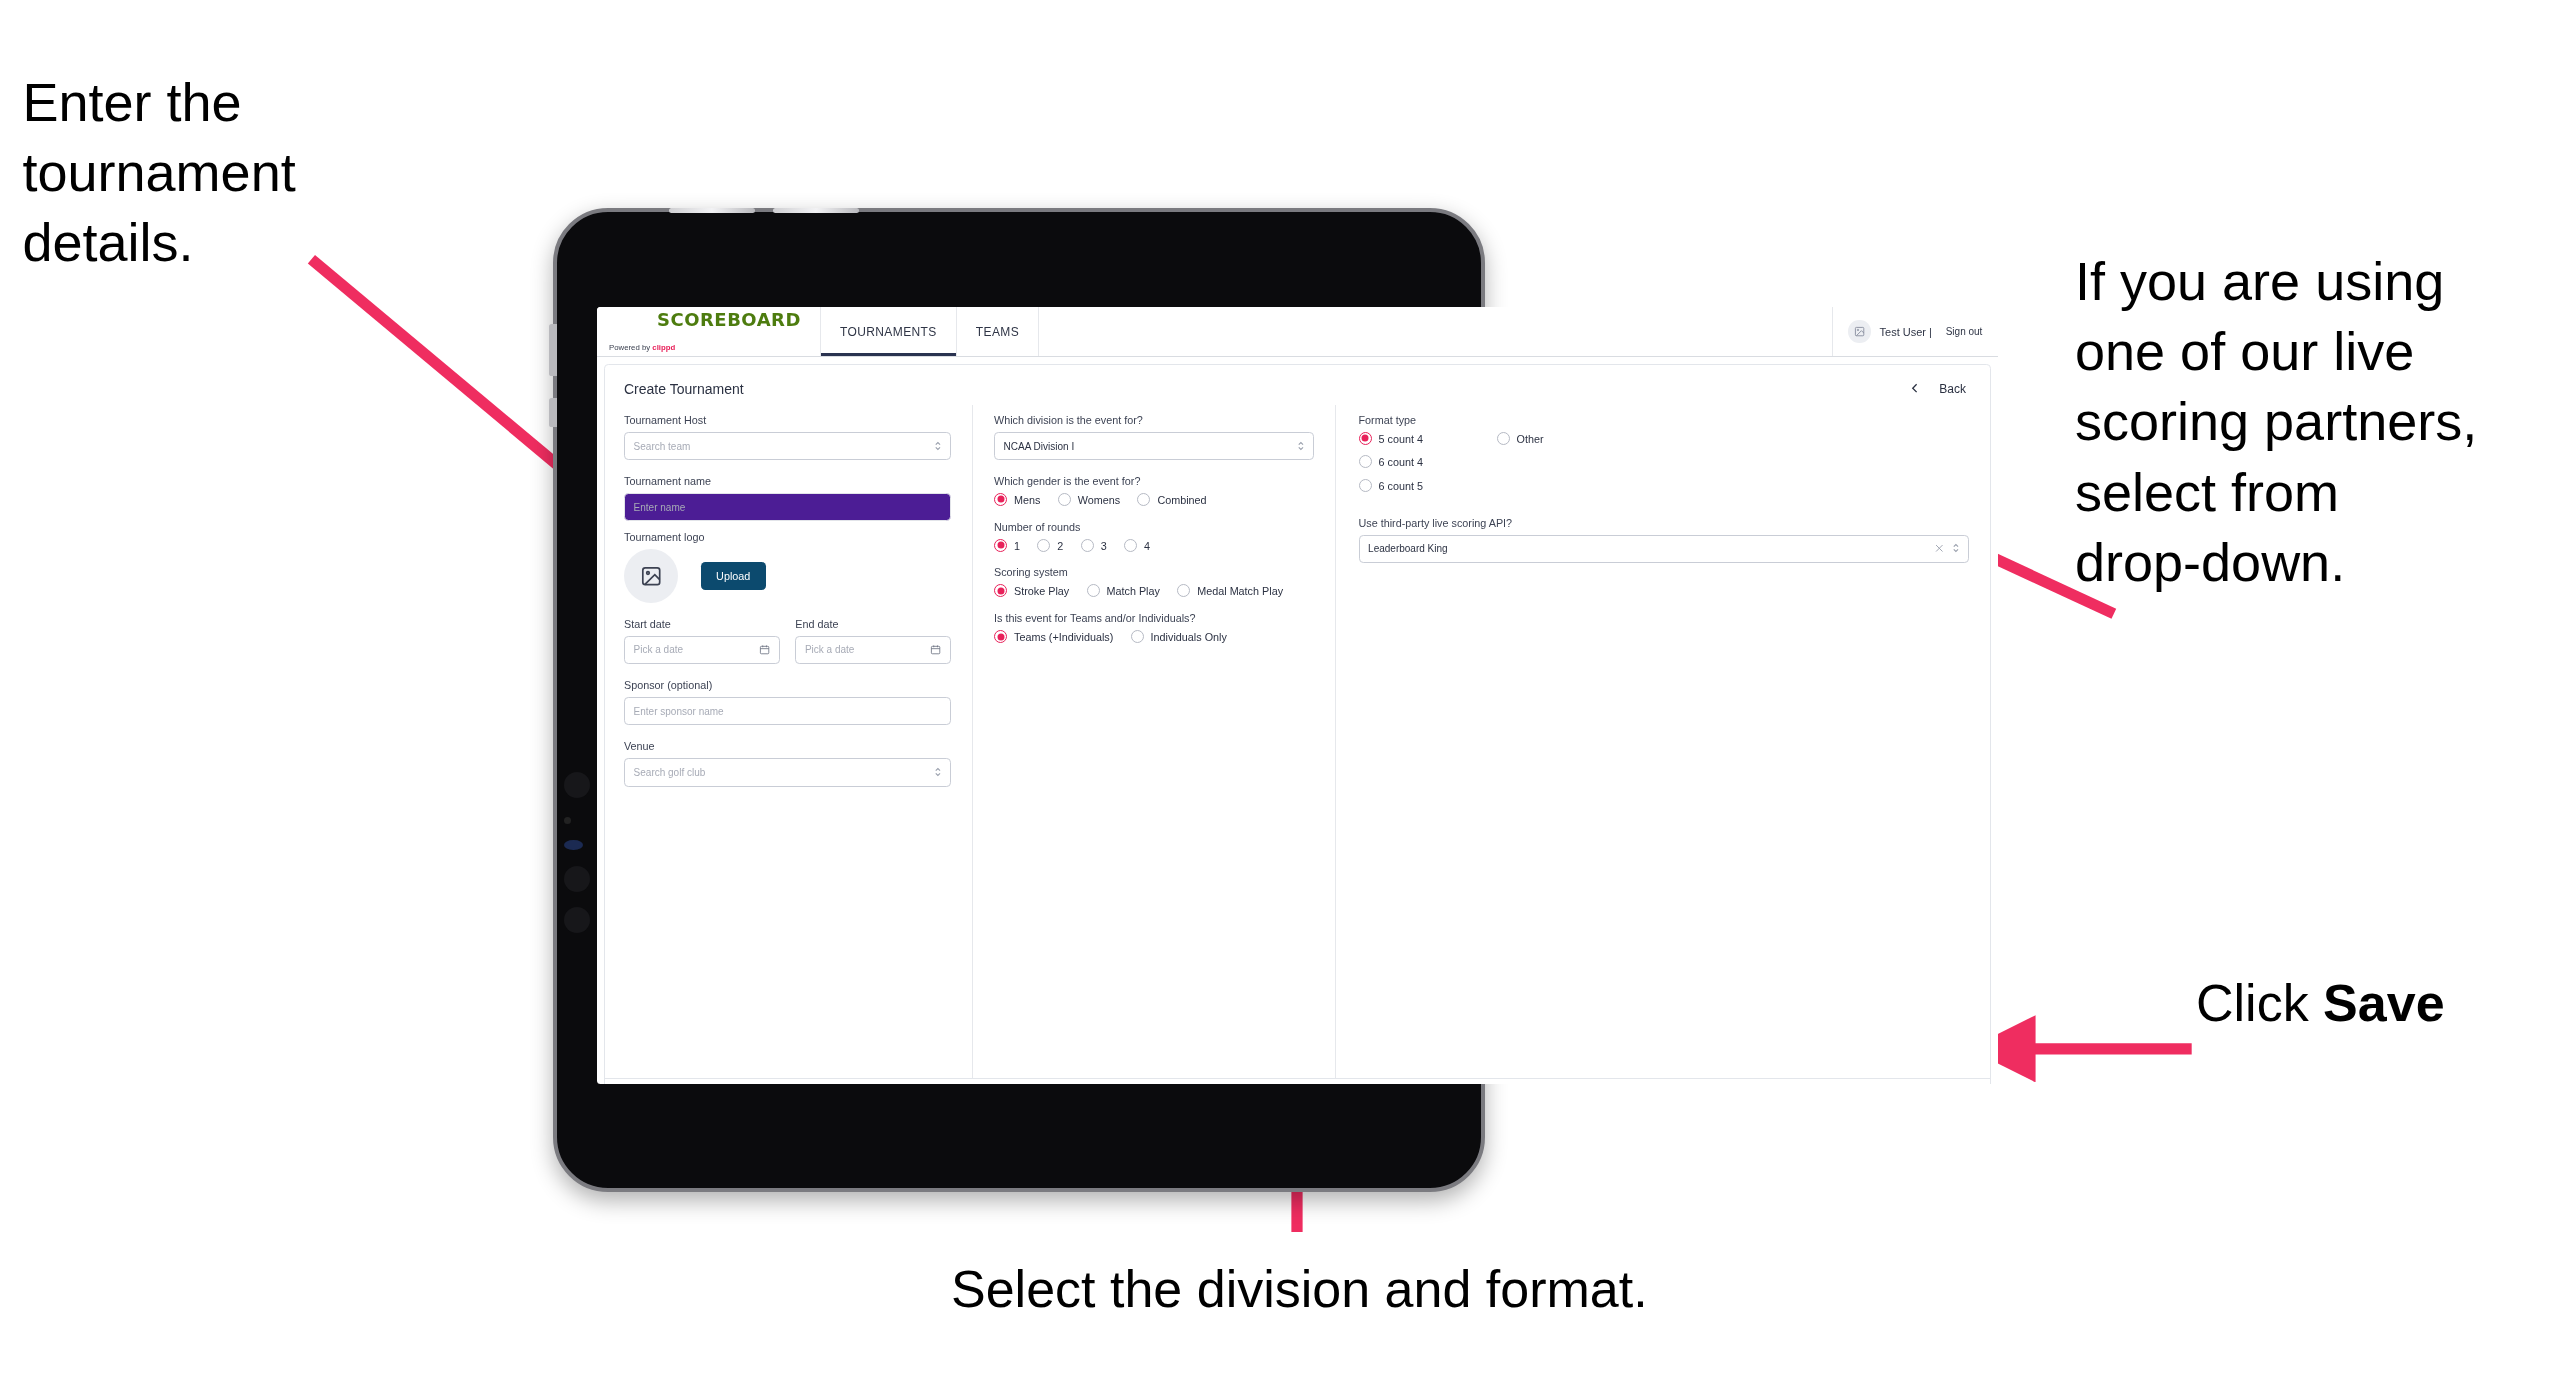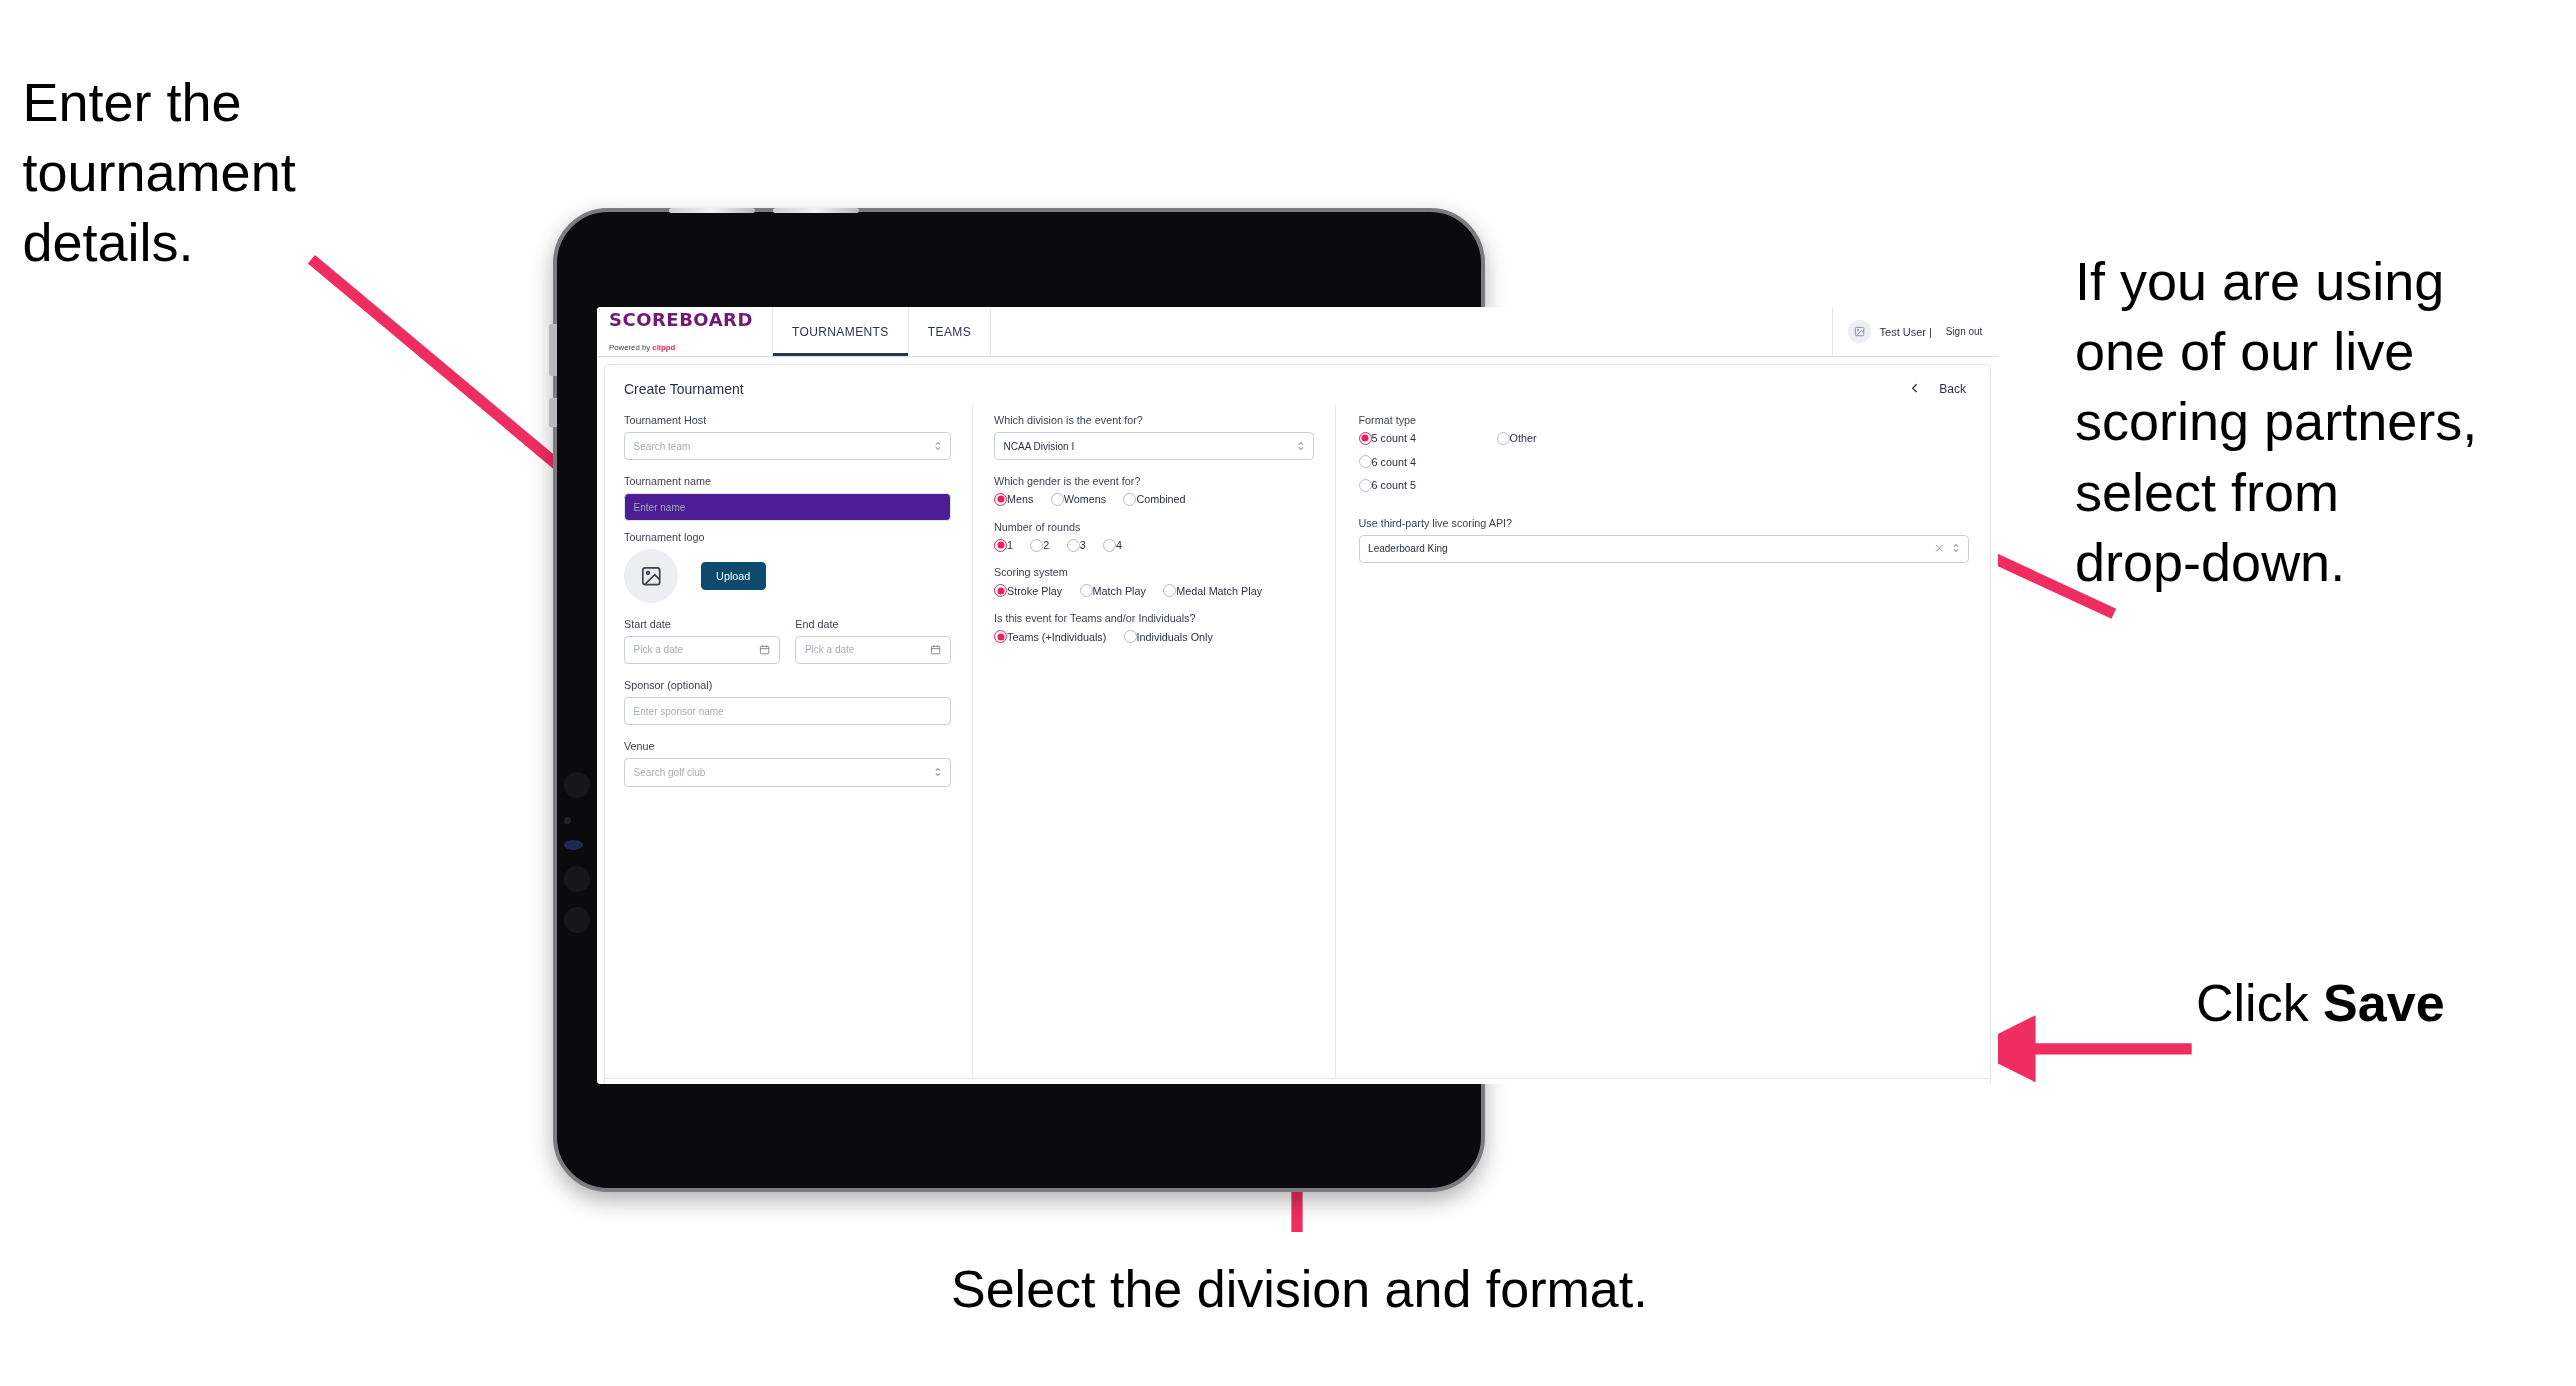--- a/index.html
+++ b/index.html
@@ -81,21 +81,21 @@
     display: flex; align-items: stretch;
   }
   .brand {
     display: flex; flex-direction: column; justify-content: center;
     padding: 0 19px 0 12px;
     border-right: 0.9px solid #e6e8ec;
   }
   .brand-main {
     font-family: "DejaVu Sans", sans-serif;
     font-weight: 700; font-size: 18px; letter-spacing: 0.5px;
-    color: #701a75; line-height: 1;
+    color: #4d7c0f; line-height: 1; margin-left: 48px;
   }
   .brand-sub {
     font-size: 7.8px; color: #3b4150; margin-top: 15px; line-height: 1;
   }
   .brand-sub .clippd { color: #e8215a; font-weight: 700; }
 
   .nav { display: flex; align-items: stretch; }
   .nav-tab {
     display: flex; align-items: center; 
     padding: 0 19px;
@@ -176,21 +176,21 @@
     font-size: 10.8px;
     padding: 7.8px 15.6px; border-radius: 4.3px;
     border: none;
   }
 
   .date-row { display: flex; gap: 15.6px; }
   .date-col { flex: 1; }
 
   
   .radio-row { display: flex; align-items: center; flex-wrap: wrap; gap: 0 17.3px; }
-  .radio-opt { display: flex; align-items: center; gap: 0; }
+  .radio-opt { display: flex; align-items: flex-end; gap: 7px; }
   .radio {
     width: 13px; height: 13px; border-radius: 50%;
     border: 1.4px solid #b6bac4; background: #fff;
     flex: none; position: relative;
   }
   .radio.on { border-color: #e8215a; }
   .radio.on::after {
     content: ""; position: absolute;
     left: 50%; top: 50%; transform: translate(-50%,-50%);
     width: 7px; height: 7px; border-radius: 50%; background: #e8215a;

